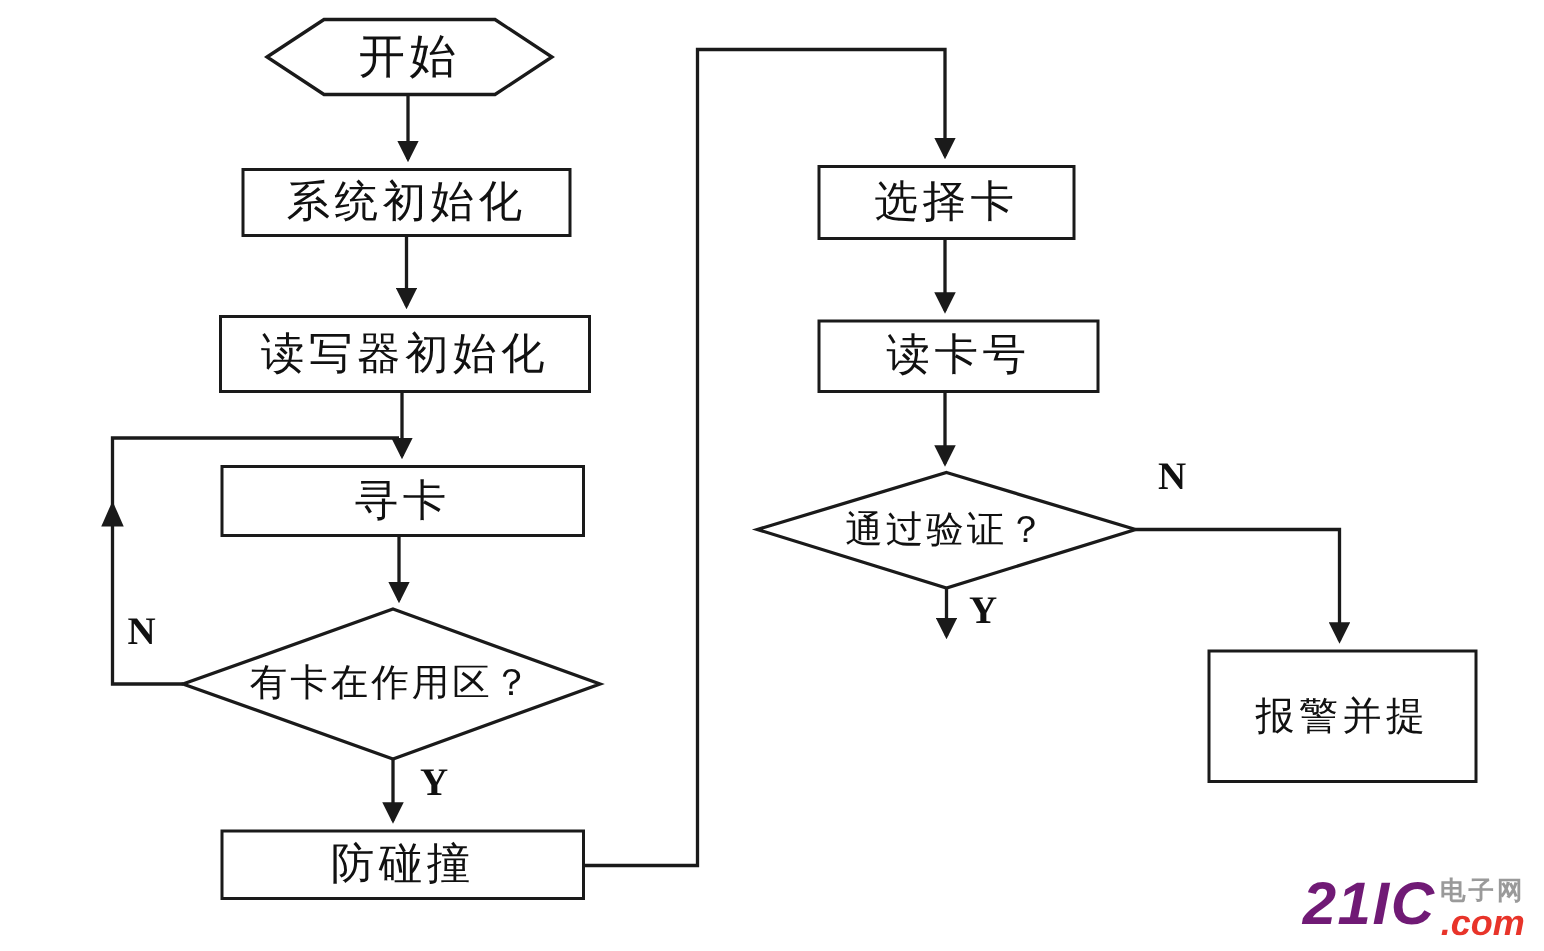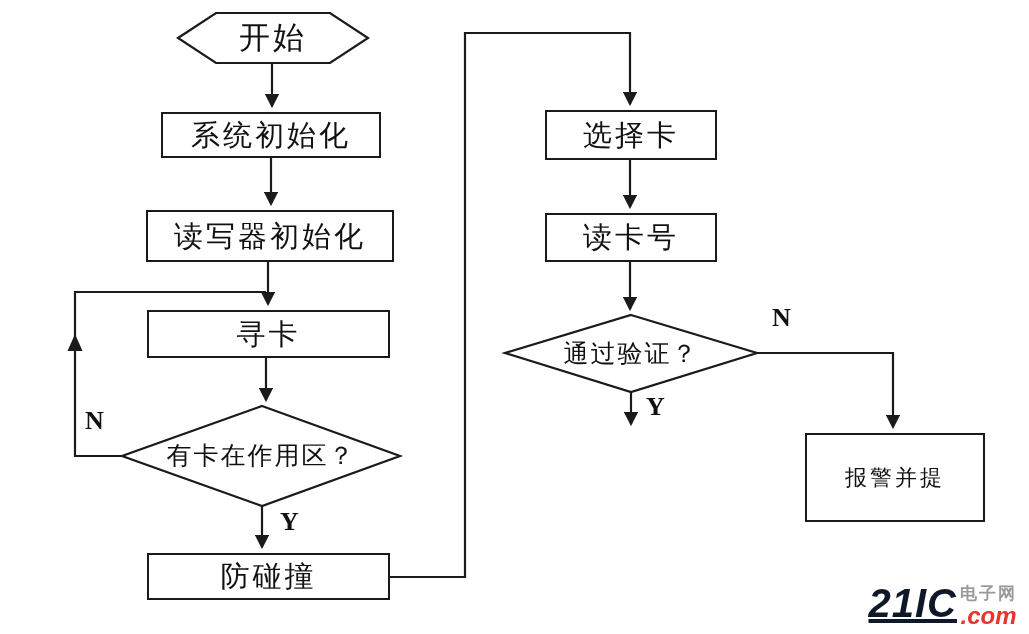--- a/index.html
+++ b/index.html
@@ -7,33 +7,32 @@
     position:relative;width:1029px;height:634px;background:#ffffff;overflow:hidden;
     font-family:"Liberation Serif","DejaVu Serif",serif;color:#111111;
   }
   .layer{position:absolute;left:0;top:0;}
   .node{
     position:absolute;display:flex;align-items:center;justify-content:center;
     font-size:29px;letter-spacing:3px;color:#111111;text-align:center;line-height:1.2;
   }
   .rect{border:2px solid #1a1a1a;background:#ffffff;box-sizing:border-box;}
   .shape-label{background:transparent;}
-  .alarm{flex-direction:row;line-height:1.5;font-size:22px;}
+  .alarm{flex-direction:row;line-height:1.5;font-size:26px;}
   .branch{
     position:absolute;font-size:26px;font-weight:bold;color:#111111;
     font-family:"Liberation Serif","DejaVu Serif",serif;
   }
   .logo{
     position:absolute;right:12px;bottom:6px;display:flex;align-items:flex-start;
     font-family:"Liberation Sans","DejaVu Sans",sans-serif;
   }
   .logo-brand{
-    color:#0f172a;font-size:40px;font-weight:bold;font-style:italic;line-height:1;
+    color:#701a75;font-size:40px;font-weight:bold;font-style:italic;line-height:1;
     letter-spacing:1px;
-    text-decoration:underline;
   }
   .logo-side{display:flex;flex-direction:column;margin-left:3px;margin-top:2px;text-align:center;}
   .logo-suffix{color:#9a9a9a;font-size:17px;font-weight:bold;letter-spacing:2px;line-height:1.1;}
   .logo-domain{color:#e8342a;font-size:24px;font-weight:bold;font-style:italic;line-height:1.0;}
 </style>
 </head>
 <body>
 
 <div class="canvas">
 
@@ -86,21 +85,21 @@
   </div>
 
   <div class="node rect" style="left:147px;top:553px;width:243px;height:47px;">
     <span>防碰撞</span>
   </div>
 
   <div class="node rect" style="left:545px;top:110px;width:172px;height:50px;">
     <span>选择卡</span>
   </div>
 
-  <div class="node rect" style="left:545px;top:213px;width:172px;height:49px;">
+  <div class="node rect" style="left:545px;top:213px;width:188px;height:49px;">
     <span>读卡号</span>
   </div>
 
   <div class="node shape-label" style="left:505px;top:315px;width:252px;height:77px;font-size:25px;letter-spacing:2px;align-items:center;">
     <span>通过验证？</span>
   </div>
 
 
   <div class="node rect alarm" style="left:805px;top:433px;width:180px;height:89px;">
     <span>报警并提</span>

